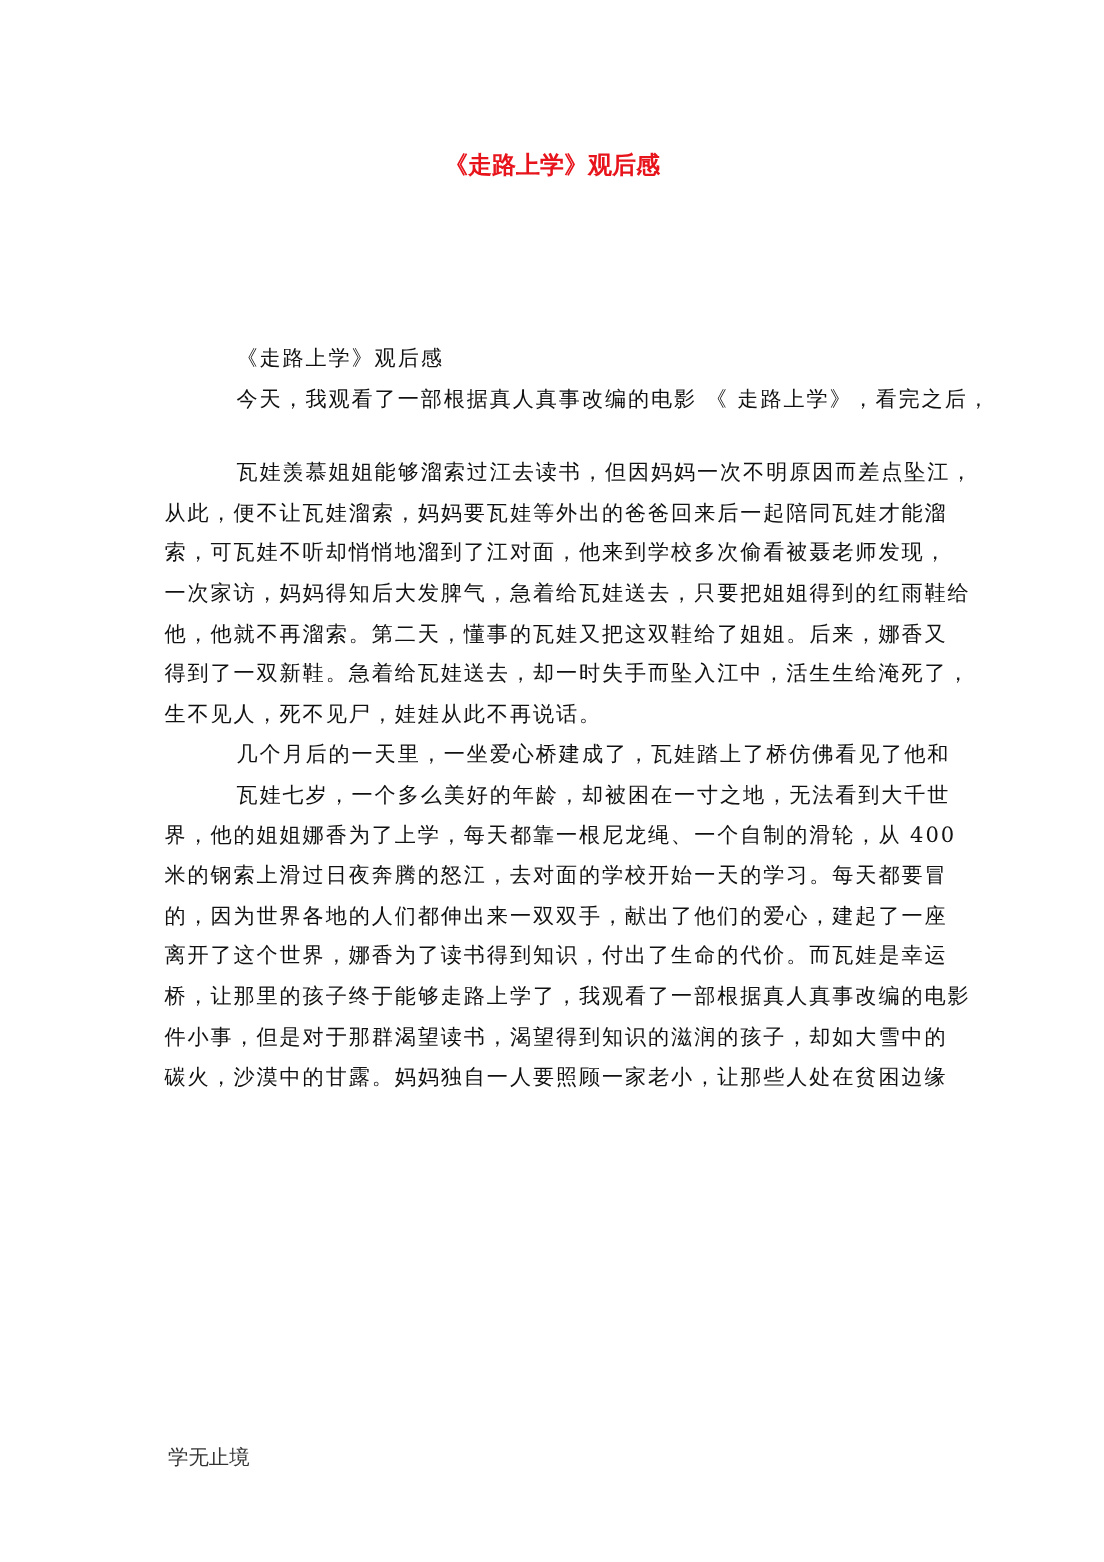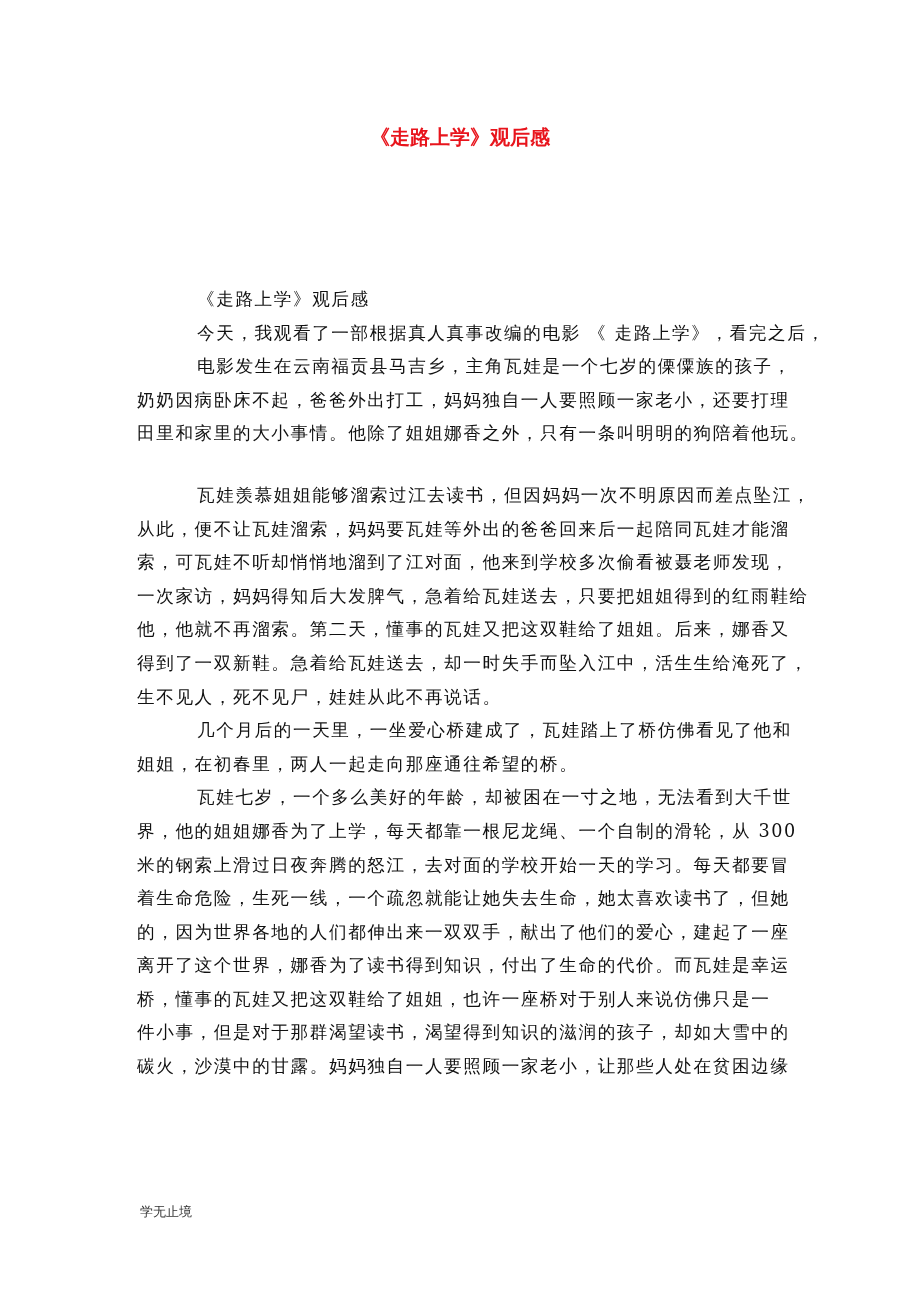--- a/index.html
+++ b/index.html
@@ -5,63 +5,56 @@
   html, body { margin: 0; padding: 0; background: #ffffff; }
   body { width: 920px; height: 1302px; position: relative; overflow: hidden;
          font-family: "DejaVu Serif", "Liberation Serif", serif; color: #111111; }
   .title { position: absolute; top: 124px; left: 0; width: 920px; text-align: center;
            color: #e8141c; font-size: 20px; font-weight: bold; letter-spacing: 0px; }
   .body { position: absolute; left: 137px; top: 283px; width: 660px; }
   .line { height: 33.6px; line-height: 33.6px; font-size: 17.6px; white-space: nowrap;
           letter-spacing: 1.6px; }
   .indent { padding-left: 60px; }
   .gap { height: 28px; }
-  .footer { position: absolute; left: 140px; top: 1203px; font-size: 13px; color: #333333; }
+  .footer { position: absolute; left: 140px; top: 1203px; font-size: 17px; color: #333333; }
 </style>
 </head>
 <body>
 
 <div class="title">《走路上学》观后感</div>
 
 <div class="body">
   <div class="line indent">《走路上学》观后感</div>
 
   <div>
     <div class="line indent">今天，我观看了一部根据真人真事改编的电影 《 走路上学》，看完之后，</div>
   </div>
 
-  <div>
-    <div class="line indent">电影发生在云南福贡县马吉乡，主角瓦娃是一个七岁的傈僳族的孩子，</div>
-    <div class="line">奶奶因病卧床不起，爸爸外出打工，妈妈独自一人要照顾一家老小，还要打理</div>
-    <div class="line">田里和家里的大小事情。他除了姐姐娜香之外，只有一条叫明明的狗陪着他玩。</div>
-  </div>
 
   <div class="gap"></div>
 
   <div>
     <div class="line indent">瓦娃羡慕姐姐能够溜索过江去读书，但因妈妈一次不明原因而差点坠江，</div>
     <div class="line">从此，便不让瓦娃溜索，妈妈要瓦娃等外出的爸爸回来后一起陪同瓦娃才能溜</div>
     <div class="line">索，可瓦娃不听却悄悄地溜到了江对面，他来到学校多次偷看被聂老师发现，</div>
     <div class="line">一次家访，妈妈得知后大发脾气，急着给瓦娃送去，只要把姐姐得到的红雨鞋给</div>
     <div class="line">他，他就不再溜索。第二天，懂事的瓦娃又把这双鞋给了姐姐。后来，娜香又</div>
     <div class="line">得到了一双新鞋。急着给瓦娃送去，却一时失手而坠入江中，活生生给淹死了，</div>
     <div class="line">生不见人，死不见尸，娃娃从此不再说话。</div>
   </div>
 
   <div>
     <div class="line indent">几个月后的一天里，一坐爱心桥建成了，瓦娃踏上了桥仿佛看见了他和</div>
-    <div class="line">姐姐，在初春里，两人一起走向那座通往希望的桥。</div>
   </div>
 
   <div>
     <div class="line indent">瓦娃七岁，一个多么美好的年龄，却被困在一寸之地，无法看到大千世</div>
-    <div class="line">界，他的姐姐娜香为了上学，每天都靠一根尼龙绳、一个自制的滑轮，从 300</div>
+    <div class="line">界，他的姐姐娜香为了上学，每天都靠一根尼龙绳、一个自制的滑轮，从 400</div>
     <div class="line">米的钢索上滑过日夜奔腾的怒江，去对面的学校开始一天的学习。每天都要冒</div>
-    <div class="line">着生命危险，生死一线，一个疏忽就能让她失去生命，她太喜欢读书了，但她</div>
     <div class="line">的，因为世界各地的人们都伸出来一双双手，献出了他们的爱心，建起了一座</div>
     <div class="line">离开了这个世界，娜香为了读书得到知识，付出了生命的代价。而瓦娃是幸运</div>
-    <div class="line">桥，懂事的瓦娃又把这双鞋给了姐姐，也许一座桥对于别人来说仿佛只是一</div>
+    <div class="line">桥，让那里的孩子终于能够走路上学了，我观看了一部根据真人真事改编的电影</div>
     <div class="line">件小事，但是对于那群渴望读书，渴望得到知识的滋润的孩子，却如大雪中的</div>
     <div class="line">碳火，沙漠中的甘露。妈妈独自一人要照顾一家老小，让那些人处在贫困边缘</div>
   </div>
 </div>
 
 <div class="footer">学无止境</div>
 
 </body></html>

